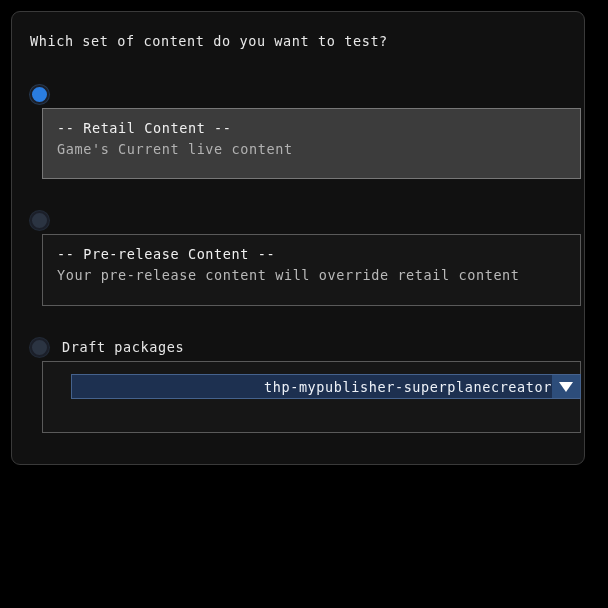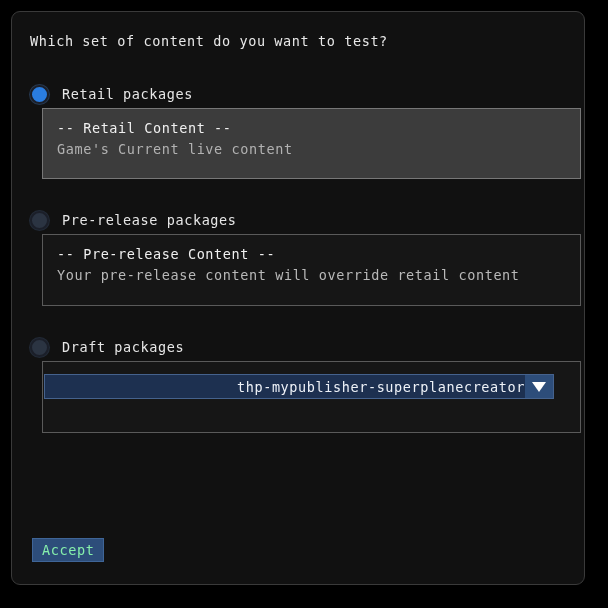--- a/index.html
+++ b/index.html
@@ -12,21 +12,21 @@
   }
   body {
     font-family: "DejaVu Sans Mono", "Liberation Mono", monospace;
   }
 
   #dialog-panel {
     position: absolute;
     left: 11px;
     top: 11px;
     width: 574px;
-    height: 574px;
+    height: 454px;
     background: #111111;
     border: 1px solid #3a3a3a;
     border-radius: 9px;
     box-sizing: border-box;
     overflow: hidden;
   }
 
   #question-title {
     position: absolute;
     left: 18px;
@@ -103,21 +103,21 @@
     font-size: 13.5px;
     letter-spacing: 0.6px;
     color: #b9b9b9;
     white-space: nowrap;
   }
   .content-box.selected .box-desc { color: #b2b2b2; }
 
   
   #draft-select {
     position: absolute;
-    left: 1px;
+    left: 28px;
     top: 12px;
     width: 510px;
     height: 25px;
     background: #1d3050;
     border: 1px solid #45628d;
     box-sizing: border-box;
     display: flex;
     align-items: center;
   }
   #draft-select-value {
@@ -162,32 +162,30 @@
 </head>
 <body>
 
 <div id="dialog-panel">
 
   <div id="question-title">Which set of content do you want to test?</div>
 
   <div class="option-group">
     <div class="radio-row" style="top:71px;">
       <span class="radio-dot on"></span>
-      <span class="radio-label">Retail packages</span>
     </div>
     <div class="content-box selected" style="top:96px;height:71px;">
       <div class="box-title" style="top:11px;">-- Retail Content --</div>
       <div class="box-desc" style="top:32px;text-align:right;">Game's Current live content</div>
     </div>
   </div>
 
   <div class="option-group">
     <div class="radio-row" style="top:197px;">
       <span class="radio-dot off"></span>
-      <span class="radio-label">Pre-release packages</span>
     </div>
     <div class="content-box plain" style="top:222px;height:72px;">
       <div class="box-title" style="top:11px;">-- Pre-release Content --</div>
       <div class="box-desc" style="top:32px;">Your pre-release content will override retail content</div>
     </div>
   </div>
 
   <div class="option-group">
     <div class="radio-row" style="top:324px;">
       <span class="radio-dot off"></span>

